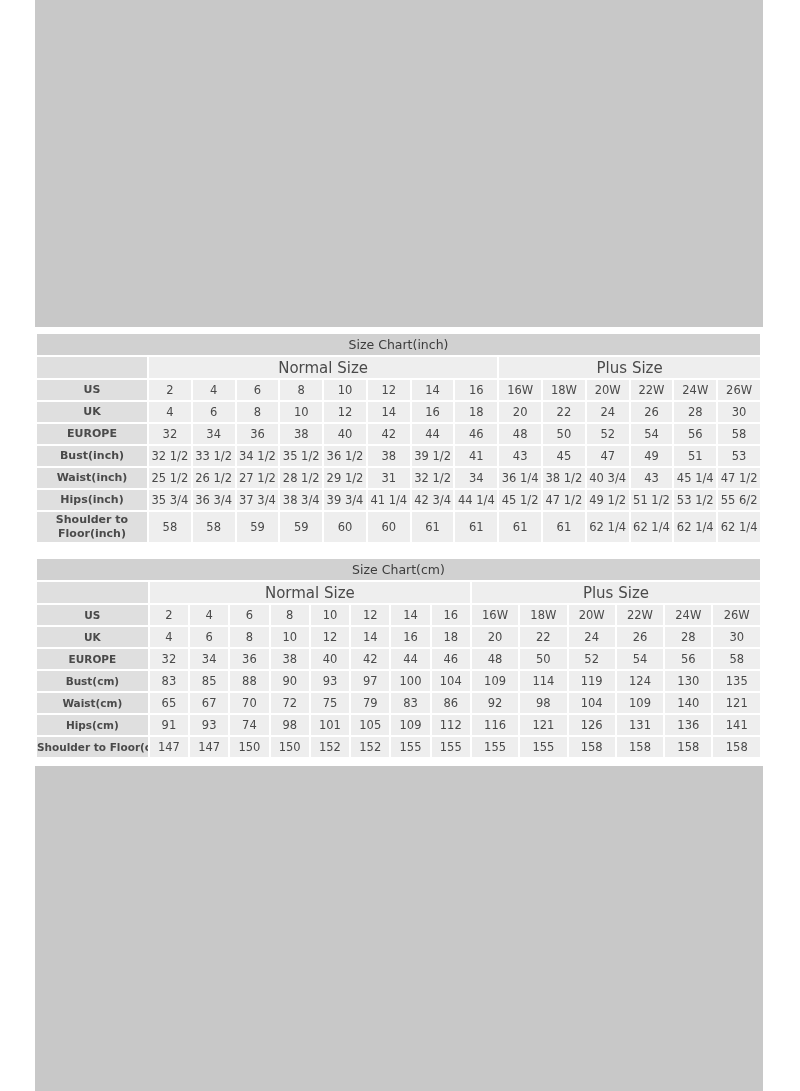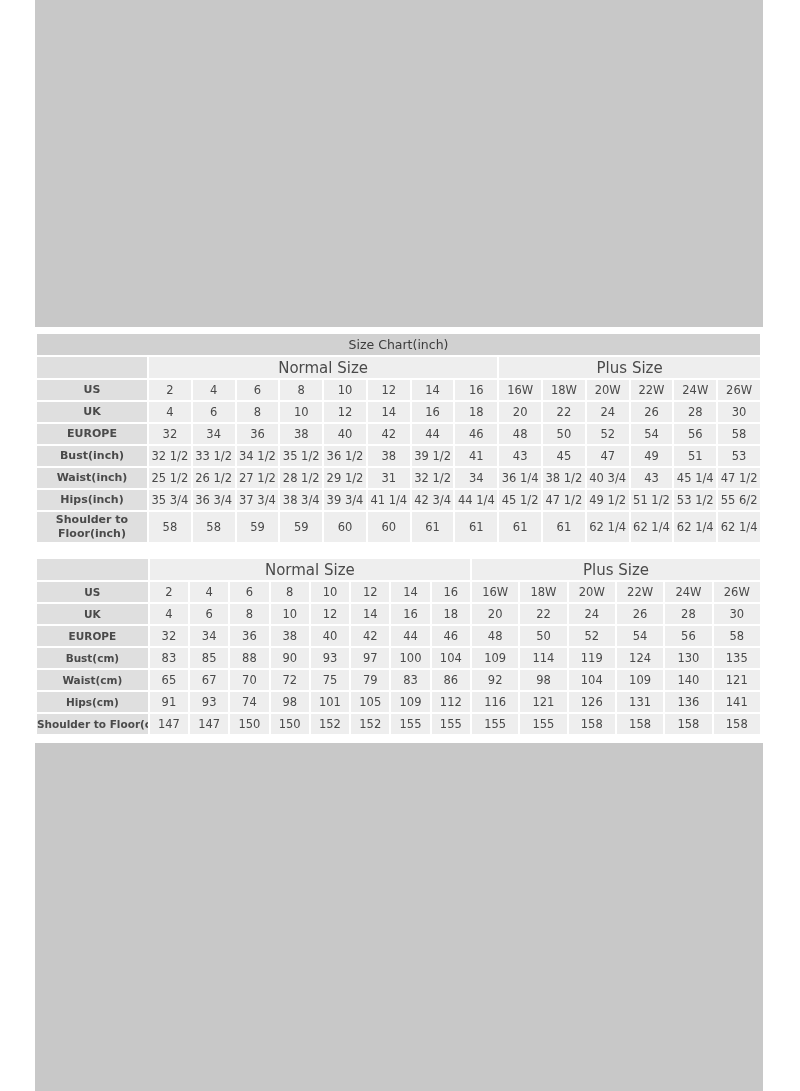--- a/index.html
+++ b/index.html
@@ -223,20 +223,23 @@
       </table>
 
       <table class="size-table t-cm">
         <colgroup>
           <col style="width:110px">
           <col span="8" style="width:38px">
           <col span="6" style="width:46px">
         </colgroup>
         <thead>
           <tr>
+            <td colspan="15" class="title">Size Chart(cm)</td>
+          </tr>
+          <tr>
             <td class="corner"></td>
             <td class="group" colspan="8">Normal Size</td>
             <td class="group" colspan="6">Plus Size</td>
           </tr>
         </thead>
         <tbody>
             <tr>
               <th class="label">US</th>
               <td class="val">2</td>
               <td class="val">4</td>

